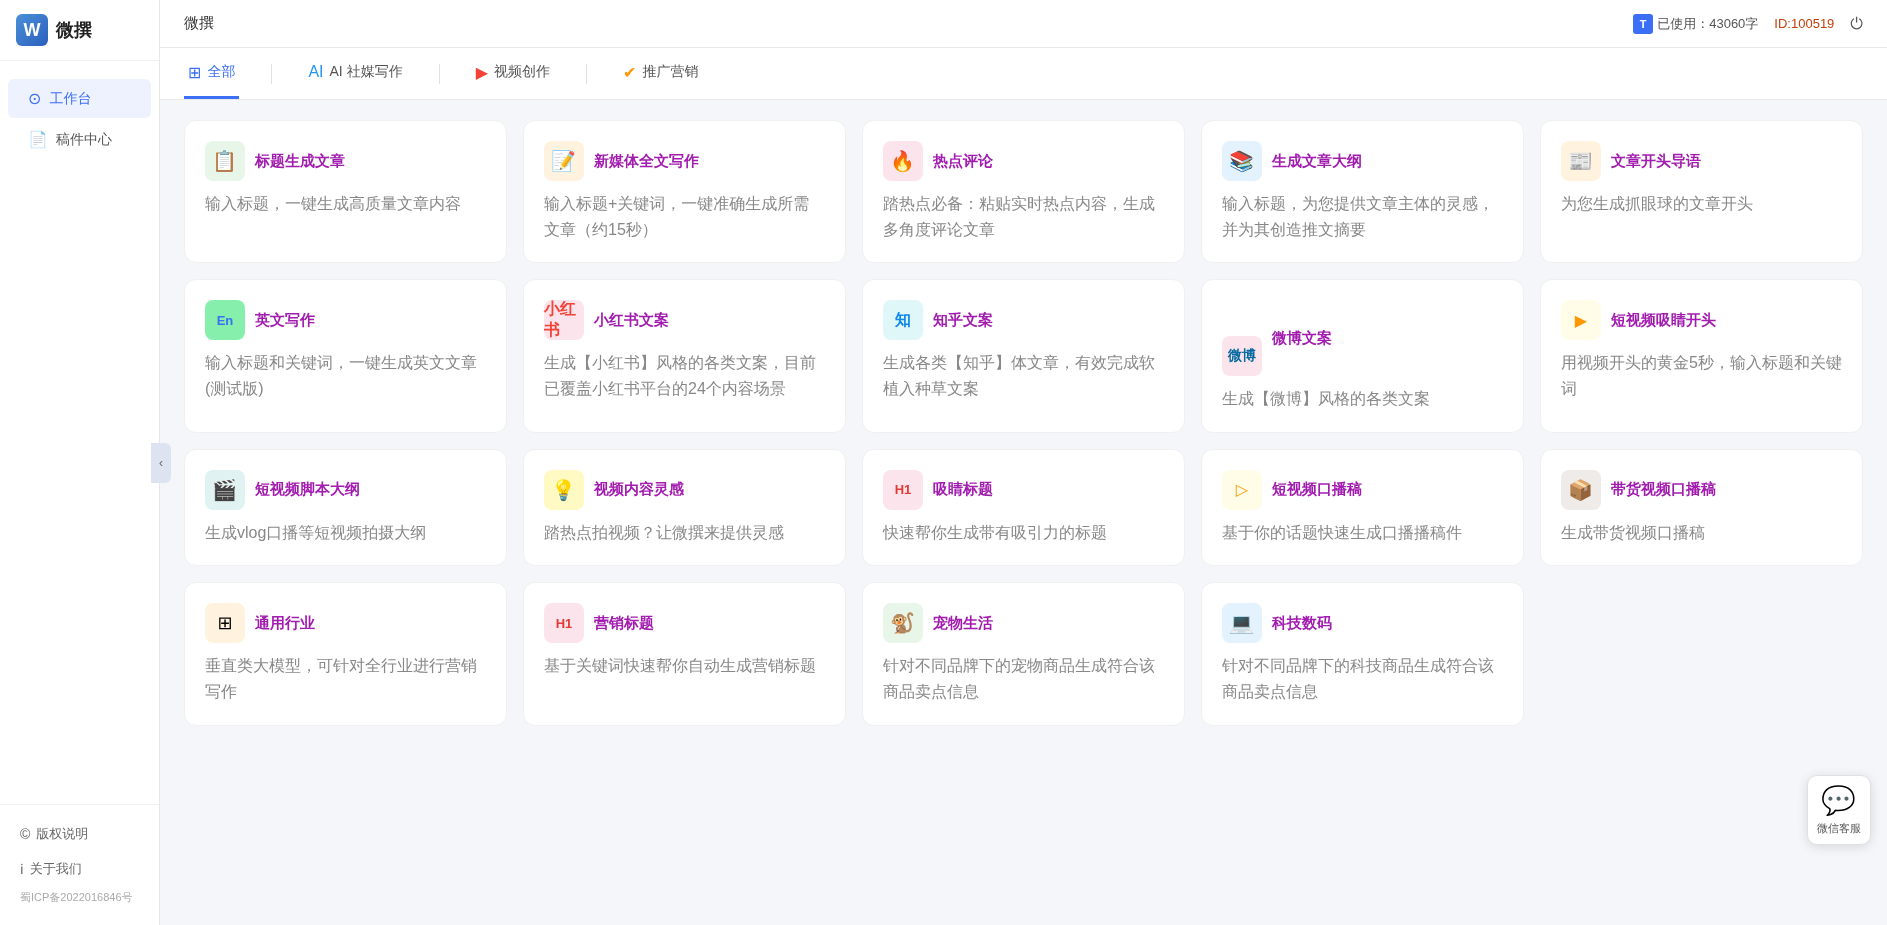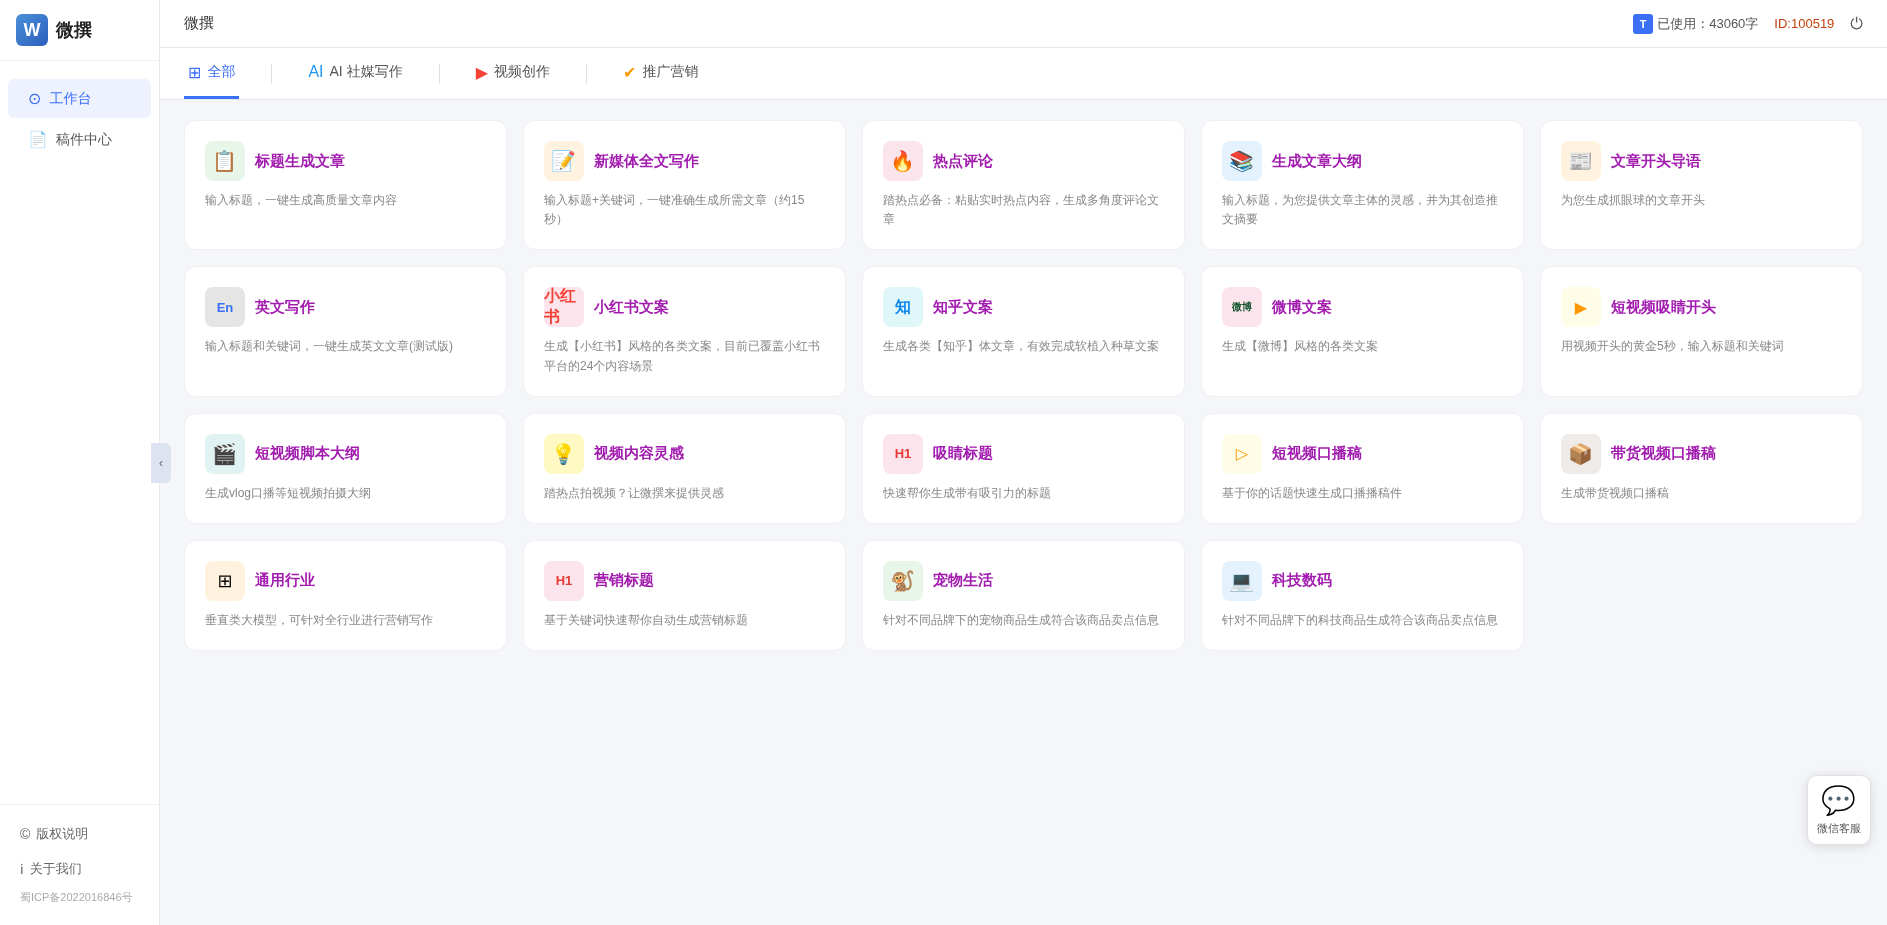--- a/index.html
+++ b/index.html
@@ -159,29 +159,29 @@
       gap: 10px;
     }
     .card-icon {
       width: 40px; height: 40px;
       border-radius: 8px;
       display: flex; align-items: center; justify-content: center;
       font-size: 20px;
       flex-shrink: 0;
     }
     .card-title { font-size: 15px; font-weight: 600; color: #a21caf; }
-    .card-desc { font-size: 12px; color: #888; line-height: 1.6; }
+    .card-desc { font-size: 16px; color: #888; line-height: 1.6; }
 
     
     .bg-green { background: #e8f5e9; }
     .bg-orange { background: #fff3e0; }
     .bg-red { background: #fce4ec; }
     .bg-blue-dark { background: #e3f2fd; }
     .bg-orange2 { background: #fff3e0; }
-    .bg-blue { background: #e5e5e5; }
+    .bg-blue { background: #86efac; }
     .bg-pink { background: #fce4ec; }
     .bg-cyan { background: #e0f7fa; }
     .bg-weibo { background: #fce4ec; }
     .bg-yellow { background: #fffde7; }
     .bg-teal { background: #e0f2f1; }
     .bg-yellow2 { background: #fff9c4; }
     .bg-brown { background: #efebe9; }
     .bg-multi { background: #fff3e0; }
     .bg-red2 { background: #fce4ec; }
     .bg-animal { background: #e8f5e9; }
@@ -348,21 +348,21 @@
       <div class="card">
         <div class="card-header">
           <div class="card-icon bg-cyan" style="font-size:16px;font-weight:bold;color:#0f88eb;">知</div>
           <span class="card-title">知乎文案</span>
         </div>
         <div class="card-desc">生成各类【知乎】体文章，有效完成软植入种草文案</div>
       </div>
 
       <div class="card">
         <div class="card-header">
-          <div class="card-icon bg-weibo" style="font-size:10px;font-weight:bold;color:#14532d;">微博</div>
+          <div class="card-icon bg-weibo" style="font-size:14px;font-weight:bold;color:#0369a1;margin-top:36px;">微博</div>
           <span class="card-title">微博文案</span>
         </div>
         <div class="card-desc">生成【微博】风格的各类文案</div>
       </div>
 
       <div class="card">
         <div class="card-header">
           <div class="card-icon bg-yellow" style="font-size:16px;color:#ff9800;">▶</div>
           <span class="card-title">短视频吸睛开头</span>
         </div>

